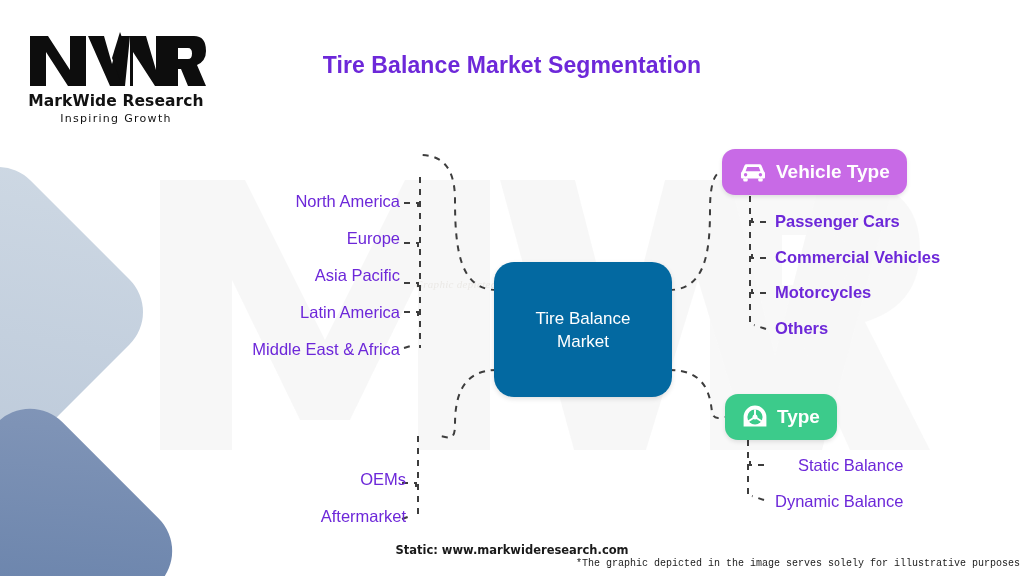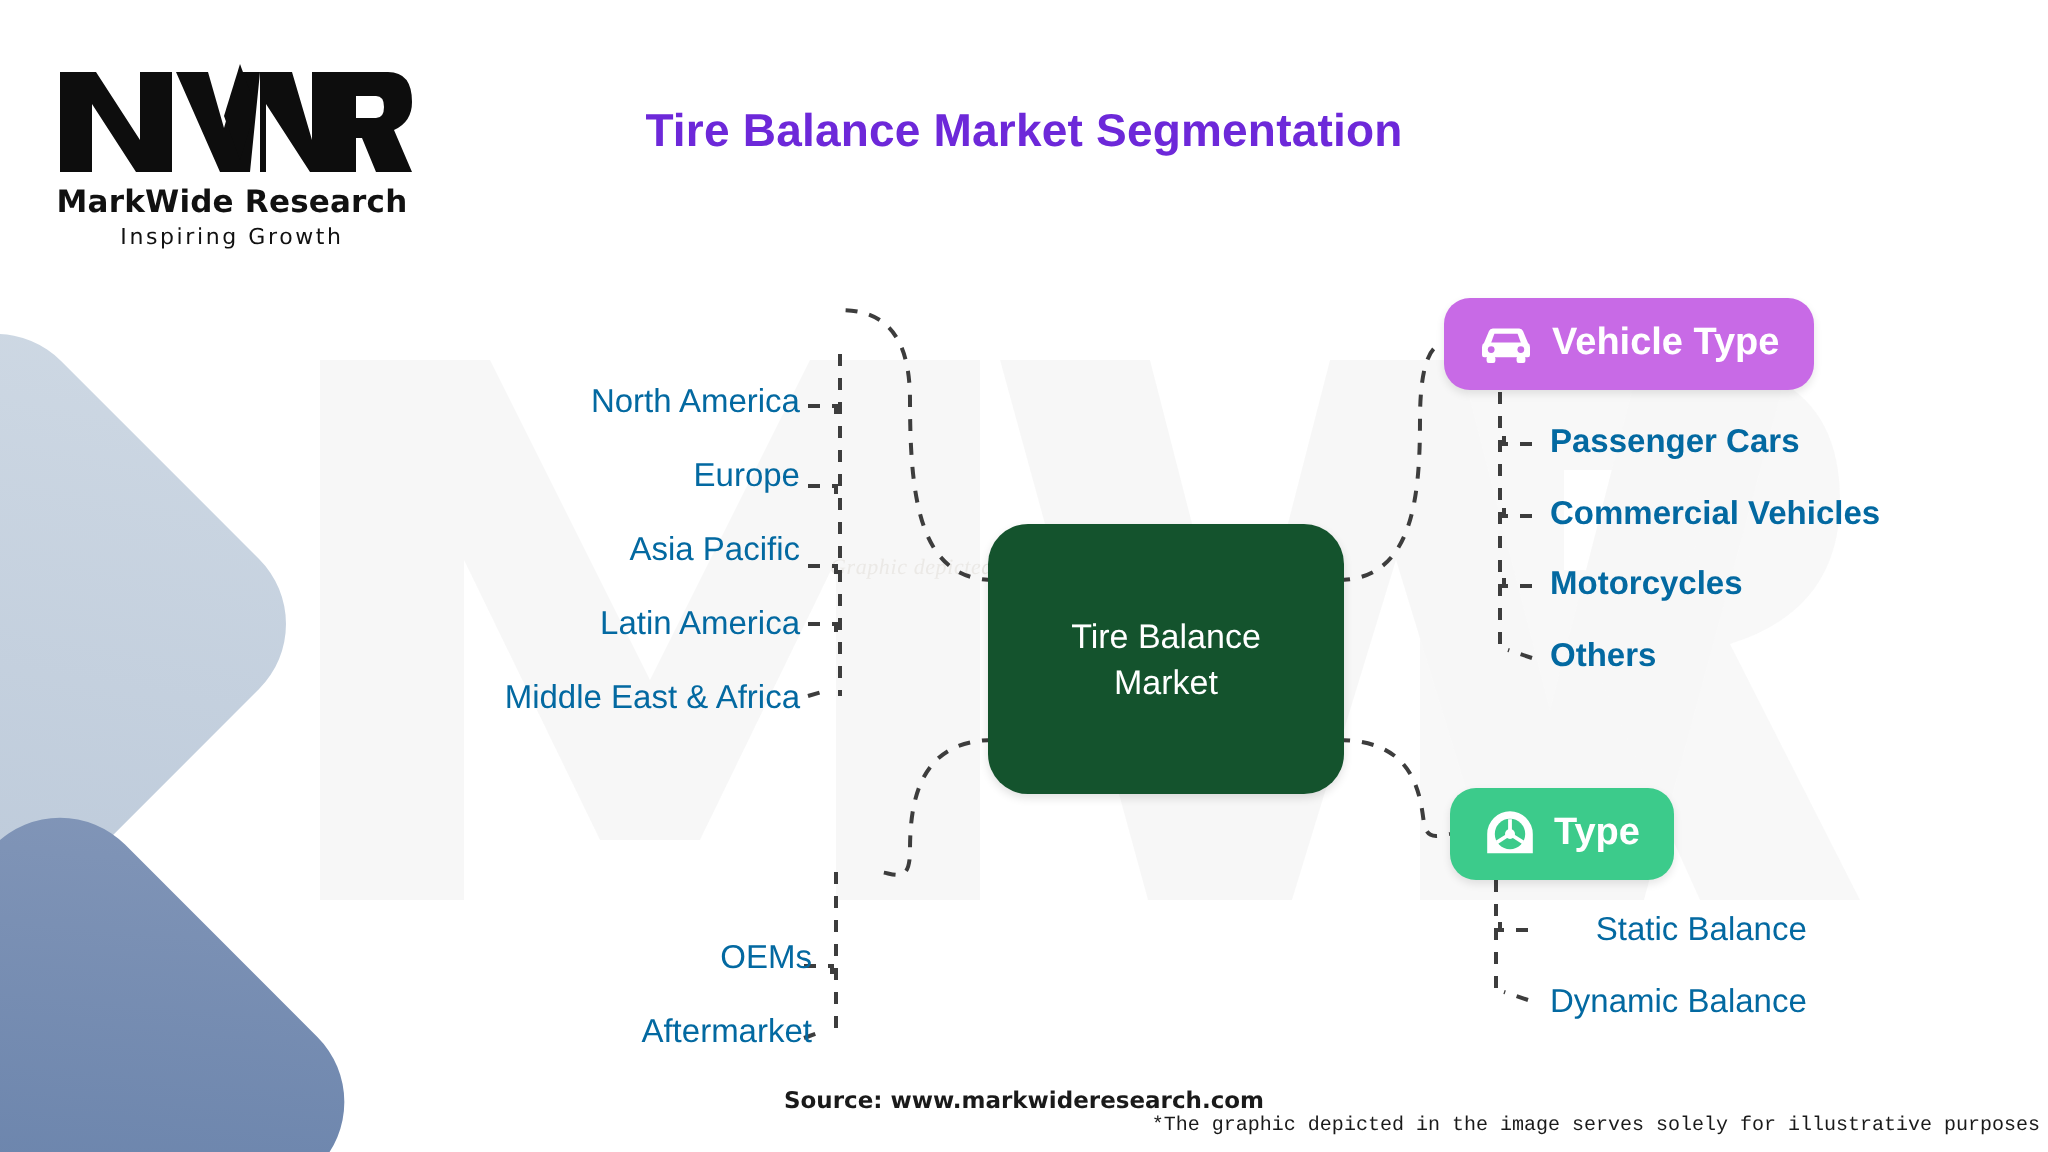--- a/index.html
+++ b/index.html
@@ -104,21 +104,21 @@
     pointer-events: none;
   }
 
   
   #center-node {
     position: absolute;
     left: 494px;
     top: 262px;
     width: 178px;
     height: 135px;
-    background: #14532d;
+    background: #0369a1;
     border-radius: 20px;
     display: flex;
     align-items: center;
     justify-content: center;
     text-align: center;
     color: #ffffff;
     font-size: 17px;
     line-height: 23px;
     box-shadow: 0 2px 5px rgba(0,0,0,0.12);
   }
@@ -140,21 +140,21 @@
   }
   .pill .pill-icon { display: flex; align-items: center; }
   .pill svg { display: block; }
 
   #pill-region            { left: 308px; top: 131px; background: #4d8cec; }
   #pill-vehicle-type      { left: 722px; top: 149px; background: #c86ae6; }
   #pill-distribution      { left: 180px; top: 412px; background: #dfce1c; }
   #pill-type              { left: 725px; top: 394px; background: #3ccb8b; }
 
   
-  .items { position: absolute; color: #0369a1; font-size: 16.5px; }
+  .items { position: absolute; color: #6d28d9; font-size: 16.5px; }
   .items .item { white-space: nowrap; line-height: 1; }
 
   #items-region { left: 0; top: 193px; width: 400px; text-align: right; }
   #items-region .item { margin-bottom: 20.5px; }
 
   #items-distribution { left: 0; top: 471px; width: 406px; text-align: right; }
   #items-distribution .item { margin-bottom: 20.5px; }
 
   #items-vehicle-type { left: 775px; top: 213px; text-align: left; }
   #items-vehicle-type .item { margin-bottom: 19px; font-weight: bold; }
@@ -316,16 +316,16 @@
   <div class="items" id="items-distribution">
     <div class="item">OEMs</div>
     <div class="item">Aftermarket</div>
   </div>
 
   <div class="items" id="items-type">
     <div class="item">Static Balance</div>
     <div class="item">Dynamic Balance</div>
   </div>
 
-  <div id="source">Source: www.markwideresearch.com</div>
+  <div id="source">Static: www.markwideresearch.com</div>
   <div id="disclaimer">*The graphic depicted in the image serves solely for illustrative purposes</div>
 
 </div>
 
 </body></html>

